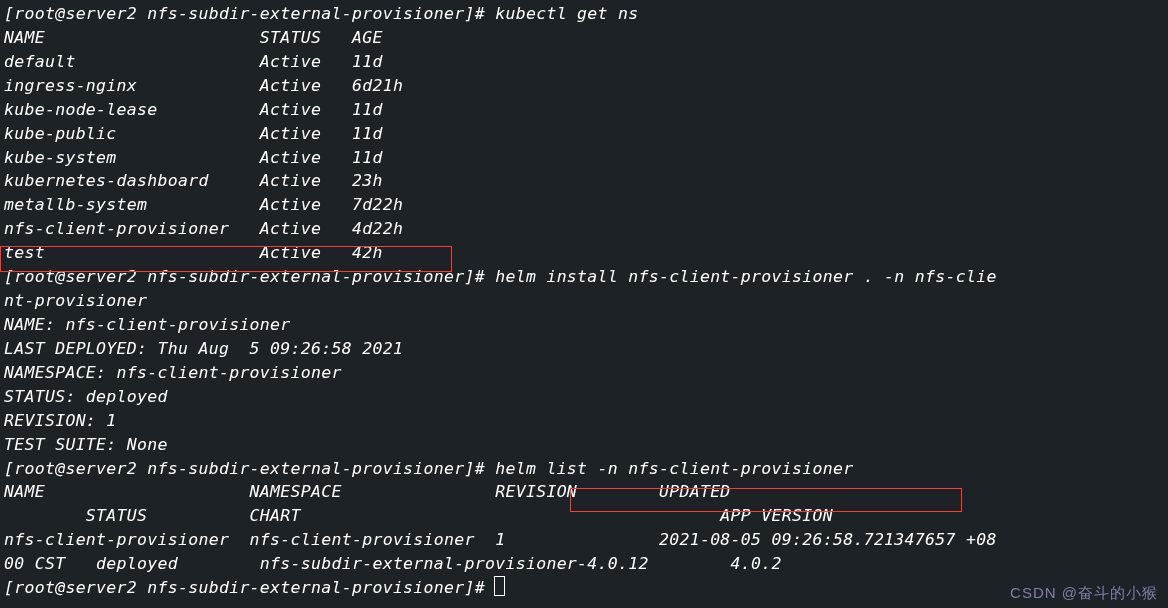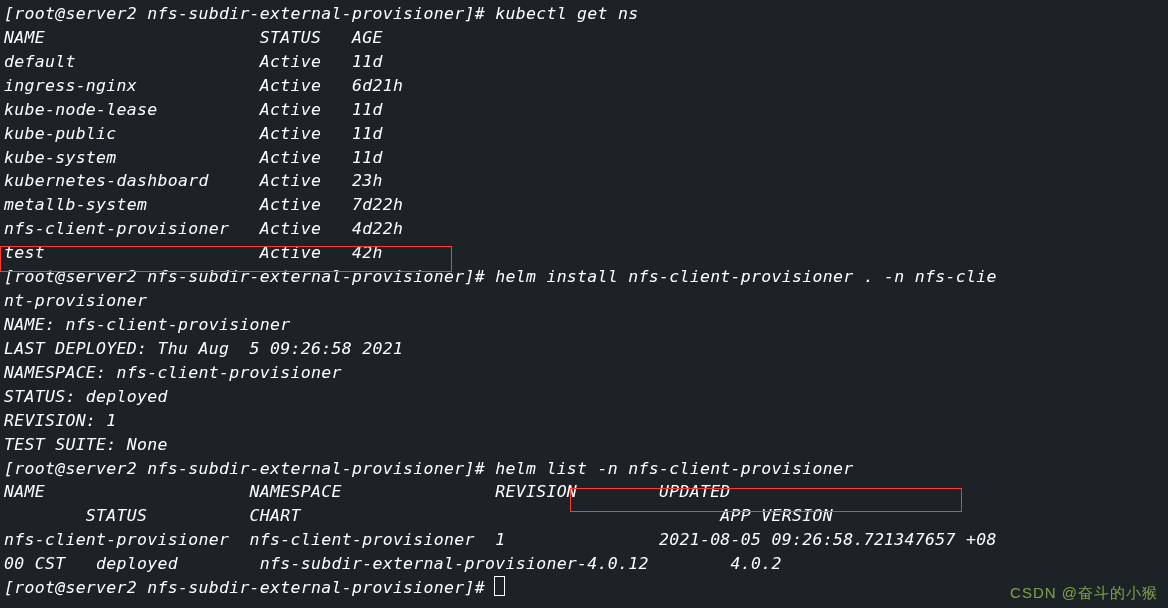--- a/index.html
+++ b/index.html
@@ -34,21 +34,21 @@
     display: inline-block;
     width: 9px;
     height: 18px;
     outline: 1.5px solid #ffffff;
     vertical-align: -2px;
   }
   .watermark {
     position: absolute;
     right: 10px;
     bottom: 4px;
-    color: #bef264;
+    color: #c4b5fd;
     opacity: 0.6;
     font-size: 15px;
     font-family: sans-serif;
     letter-spacing: 1px;
   }
 </style>
 </head>
 <body>
 
 <pre id="term">[root@server2 nfs-subdir-external-provisioner]# kubectl get ns

